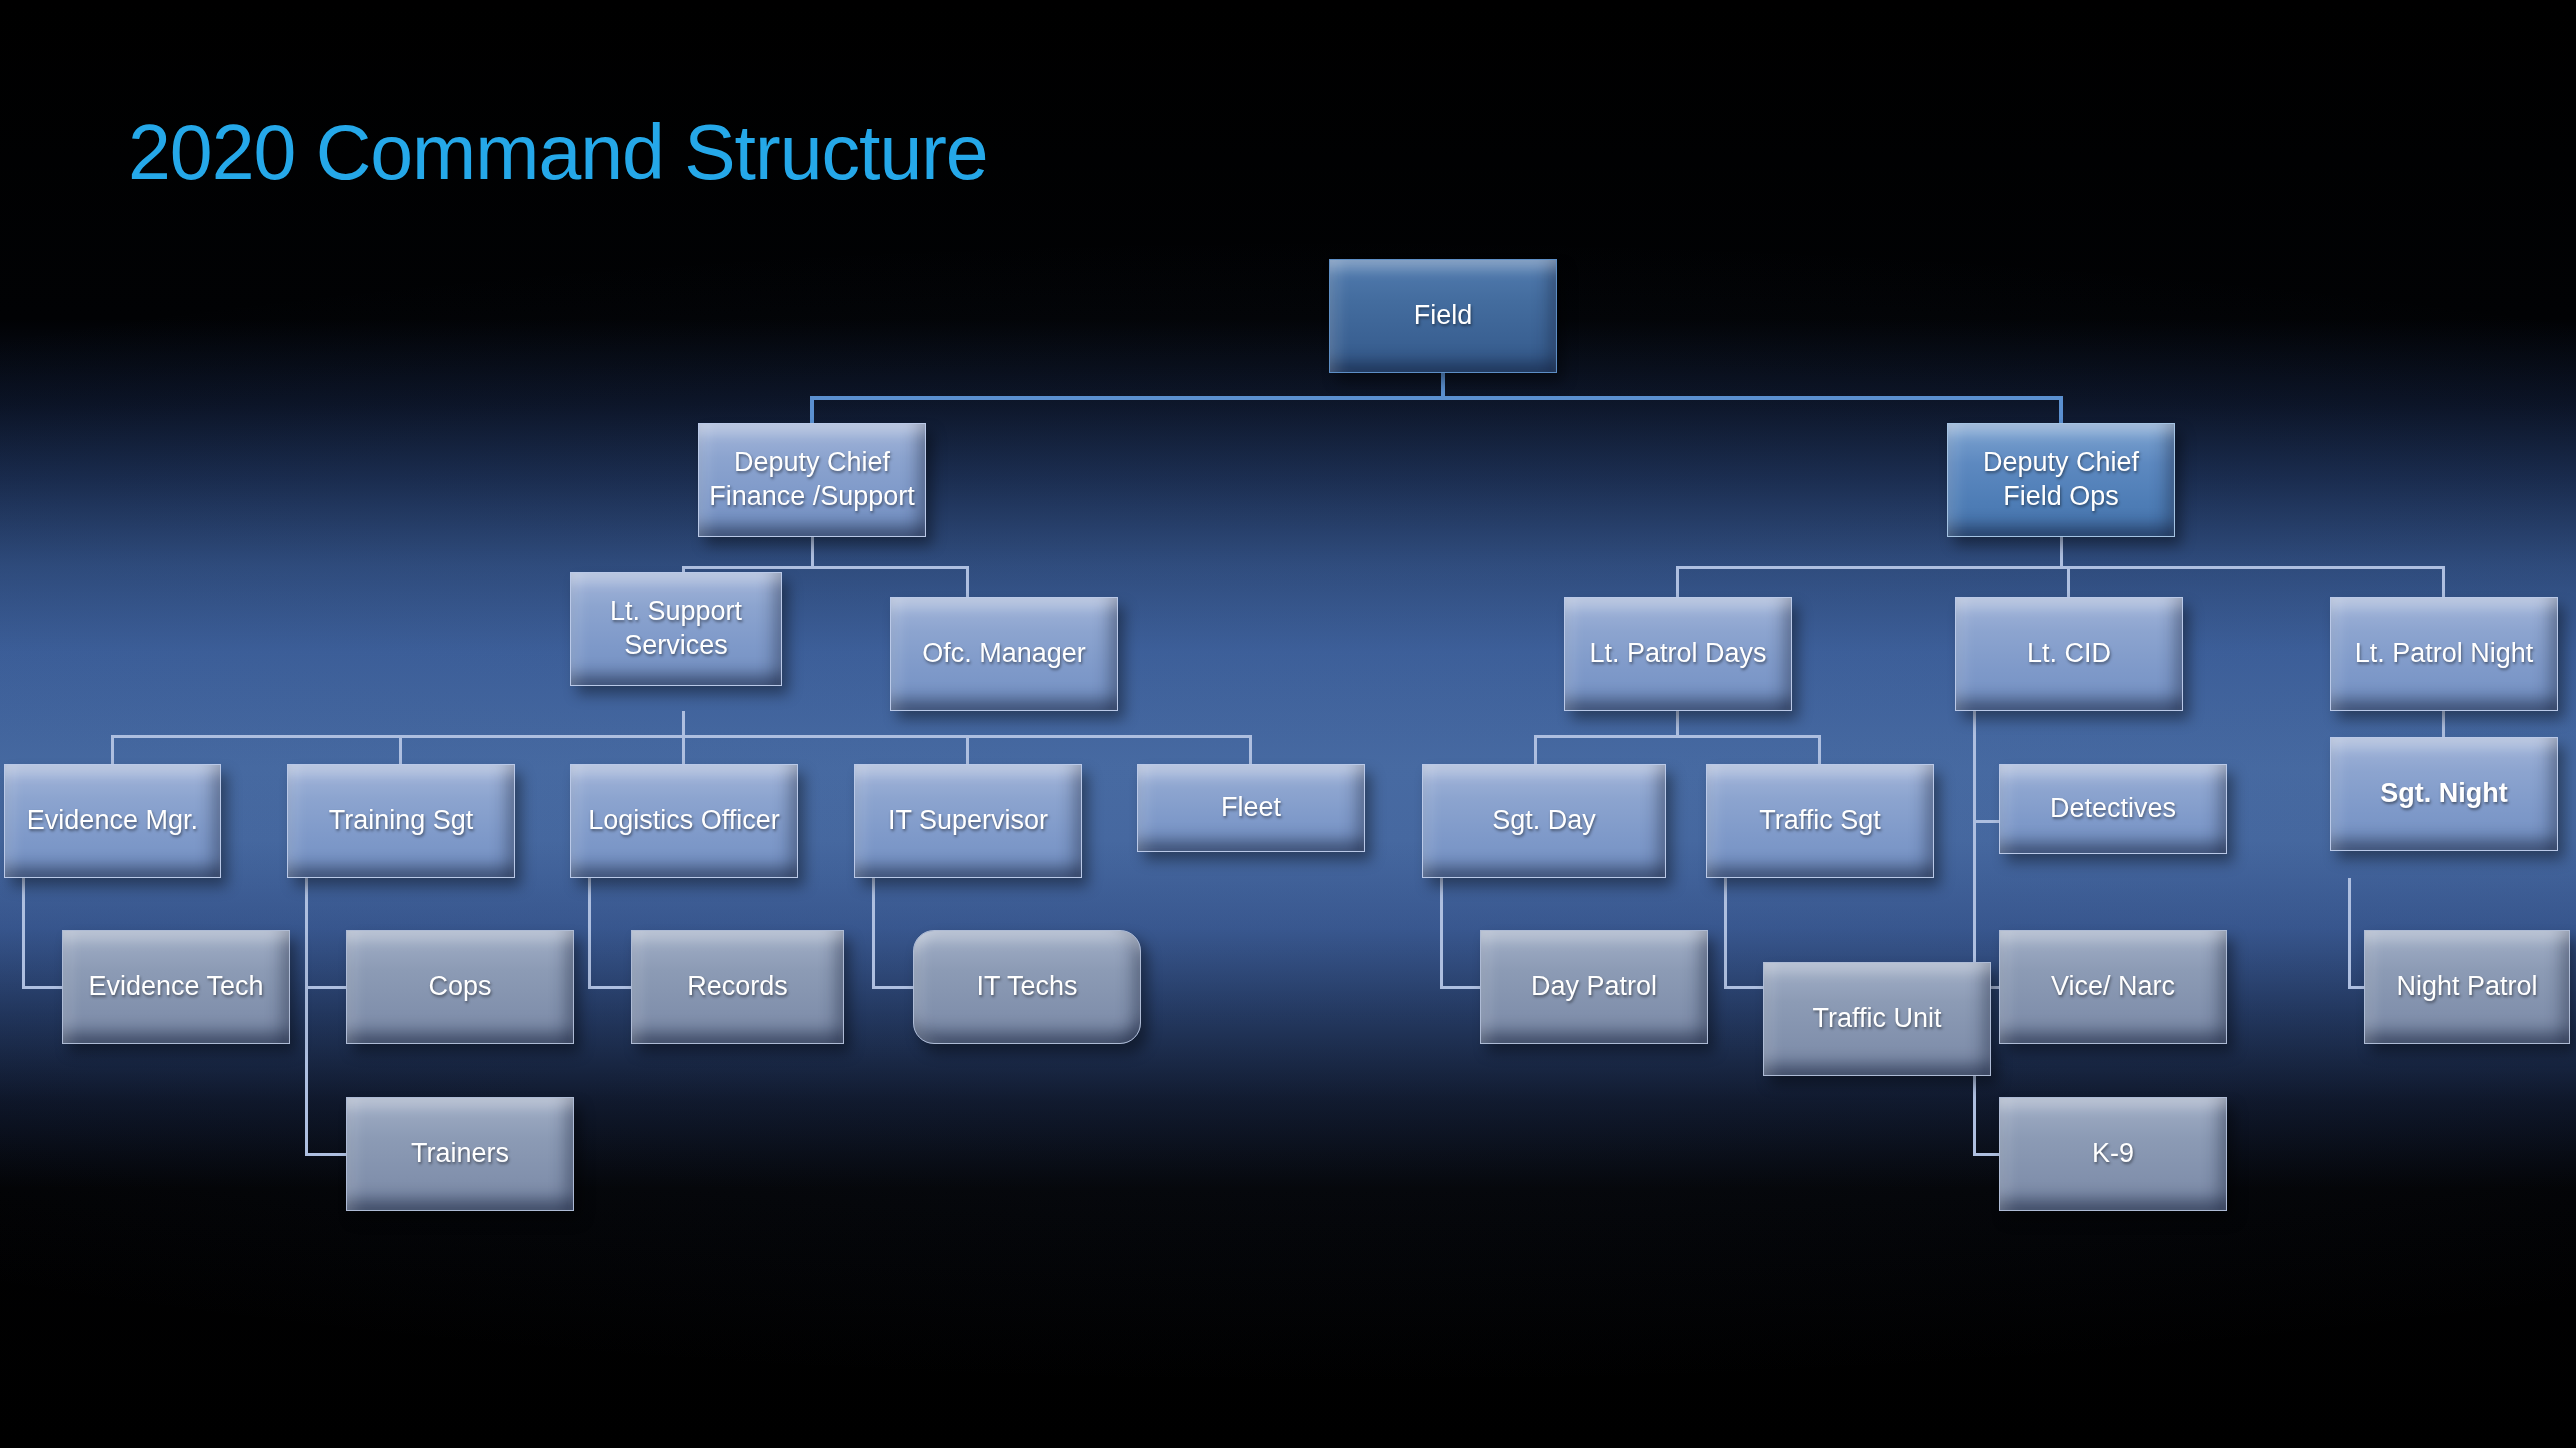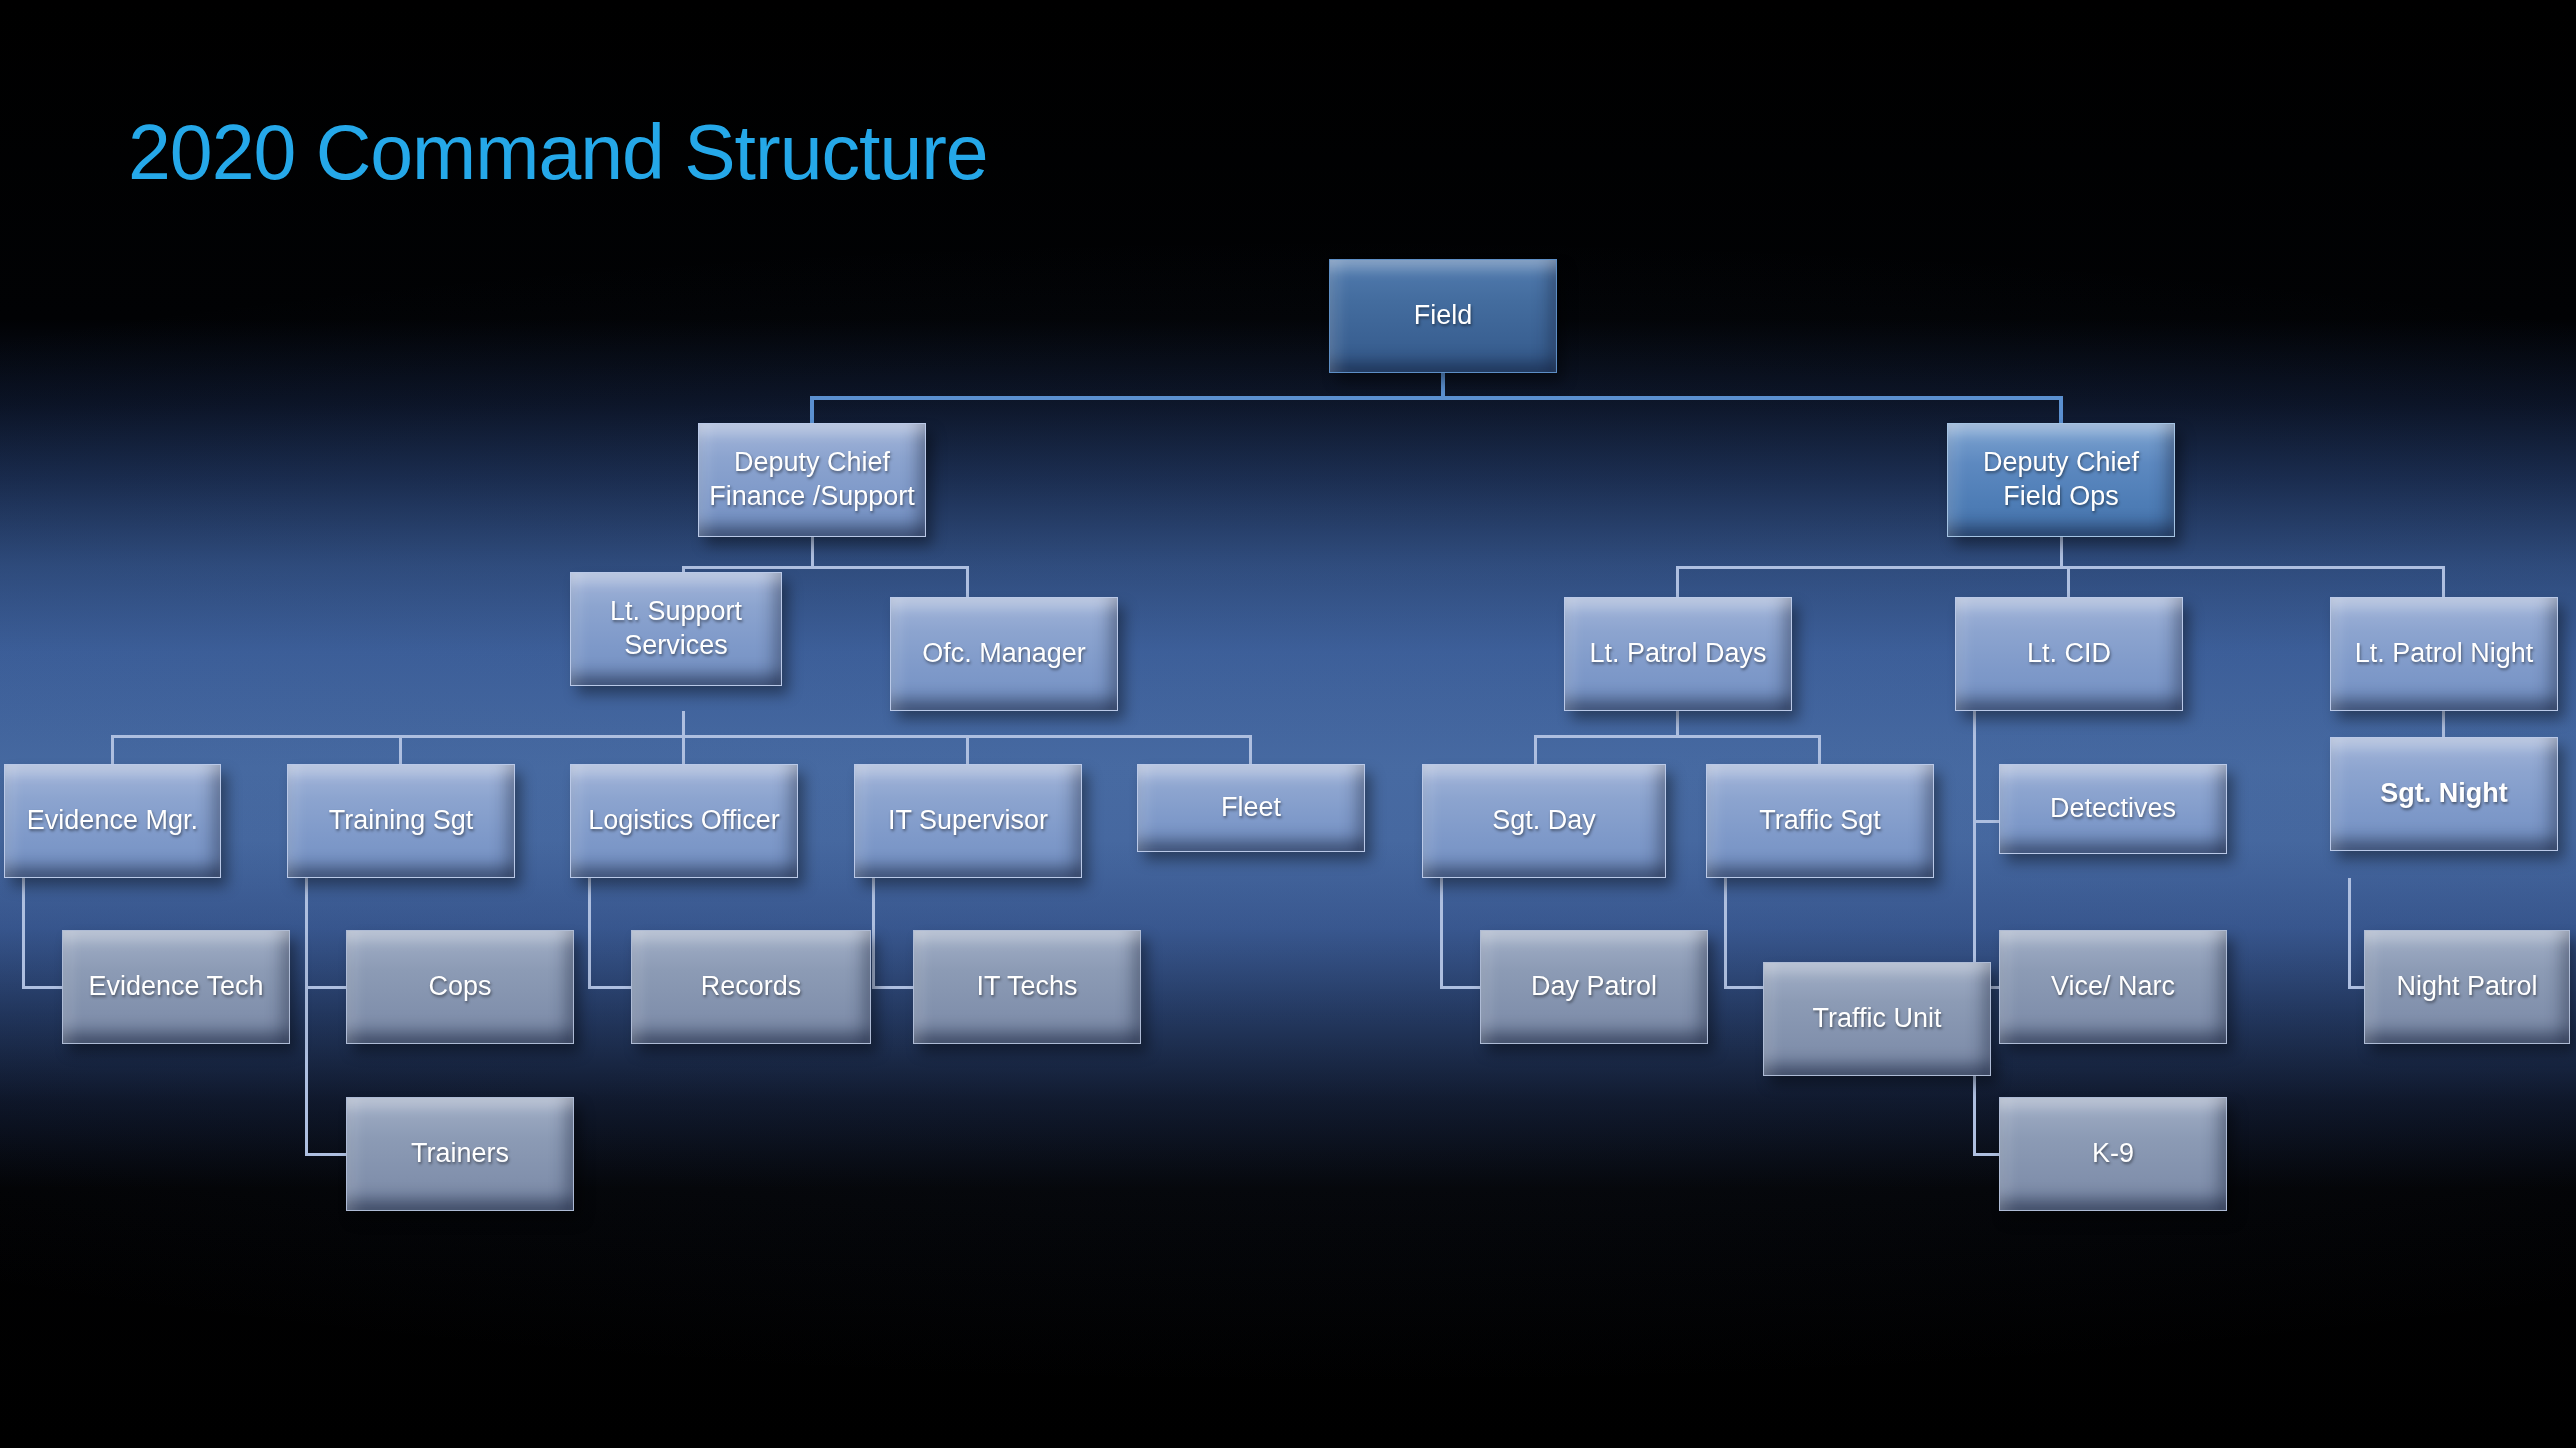--- a/index.html
+++ b/index.html
@@ -152,24 +152,24 @@
       </div>
       <div class="node v-periwinkle" style="left: 2330px; top: 737px; width: 228px; height: 114px; font-weight: bold;">
         <span>Sgt. Night</span>
       </div>
       <div class="node v-slate" style="left: 62px; top: 930px; width: 228px; height: 114px;">
         <span>Evidence Tech</span>
       </div>
       <div class="node v-slate" style="left: 346px; top: 930px; width: 228px; height: 114px;">
         <span>Cops</span>
       </div>
-      <div class="node v-slate" style="left: 631px; top: 930px; width: 240px; height: 114px;">
+      <div class="node v-slate" style="left: 631px; top: 930px; width: 213px; height: 114px;">
         <span>Records</span>
       </div>
-      <div class="node v-slate" style="left: 913px; top: 930px; width: 228px; height: 114px;">
+      <div class="node v-slate" style="left: 913px; top: 930px; width: 228px; height: 114px; border-radius: 21px;">
         <span>IT Techs</span>
       </div>
       <div class="node v-slate" style="left: 1480px; top: 930px; width: 228px; height: 114px;">
         <span>Day Patrol</span>
       </div>
       <div class="node v-slate" style="left: 1763px; top: 962px; width: 228px; height: 114px;">
         <span>Traffic Unit</span>
       </div>
       <div class="node v-slate" style="left: 1999px; top: 930px; width: 228px; height: 114px;">
         <span>Vice/ Narc</span>

